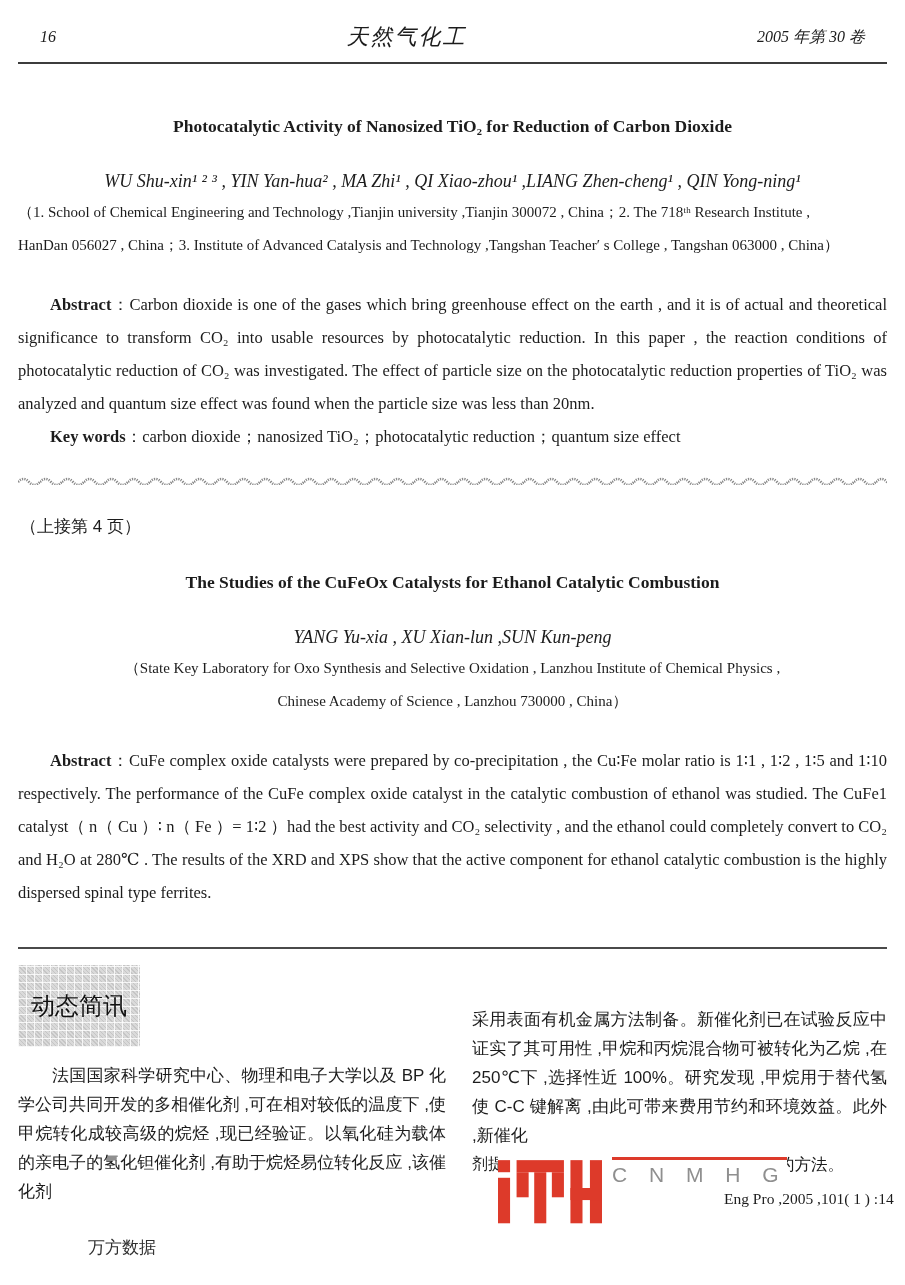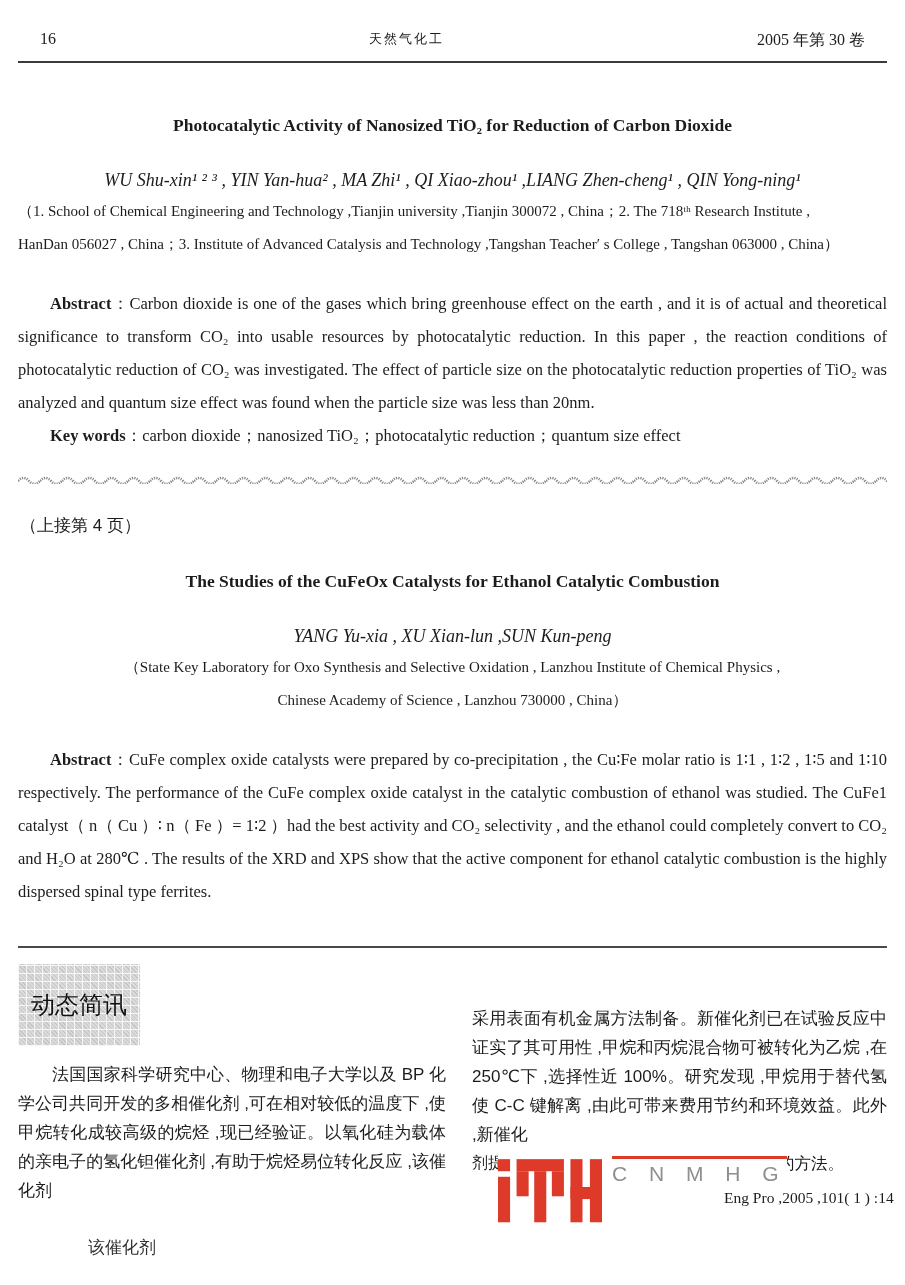--- a/index.html
+++ b/index.html
@@ -6,24 +6,24 @@
   html,body { background:#ffffff; }
   body {
     width:905px; height:1285px; position:relative;
     font-family:"Liberation Serif","DejaVu Serif","DejaVu Sans",serif;
     color:#1c1c1c;
   }
   .page { padding:0 18px; }
 
   
   .hdr {
-    display:flex; justify-content:space-between; align-items:flex-start;
-    padding:30px 22px 10px 22px; font-size:16px;
+    display:flex; justify-content:space-between; align-items:center;
+    padding:22px 22px 10px 22px; font-size:16px;font-style:italic;
   }
-  .hdr .jtitle { font-family:"Liberation Sans","DejaVu Sans",sans-serif; font-size:13px; letter-spacing:2px; }
+  .hdr .jtitle { font-family:"Liberation Sans","DejaVu Sans",sans-serif; font-size:22px; letter-spacing:2px; }
   .hdr .vol { font-size:16px; }
   .hdr-rule { border-bottom:2px solid #3c3c3c; }
 
   
   .a-title { text-align:center; font-weight:bold; font-size:17.5px; margin-top:52px; }
   .a-title.second { margin-top:34px; }
   .authors { text-align:center; font-style:italic; font-size:18px; margin-top:34px; }
   .affil { font-size:15px; line-height:26px; margin-top:7px; }
   .affil.center { text-align:center; }
   .abstract { font-size:16.5px; line-height:33px; text-align:justify; margin-top:30px; text-indent:32px; }
@@ -145,13 +145,13 @@
           </div>
         </div>
 
         <span class="citation">Eng Pro ,2005 ,101( 1 ) :14</span>
       </div>
     </div>
   </div>
 
 </div>
 
-<div class="wanfang">该催化剂</div>
+<div class="wanfang">万方数据</div>
 
 </body></html>

